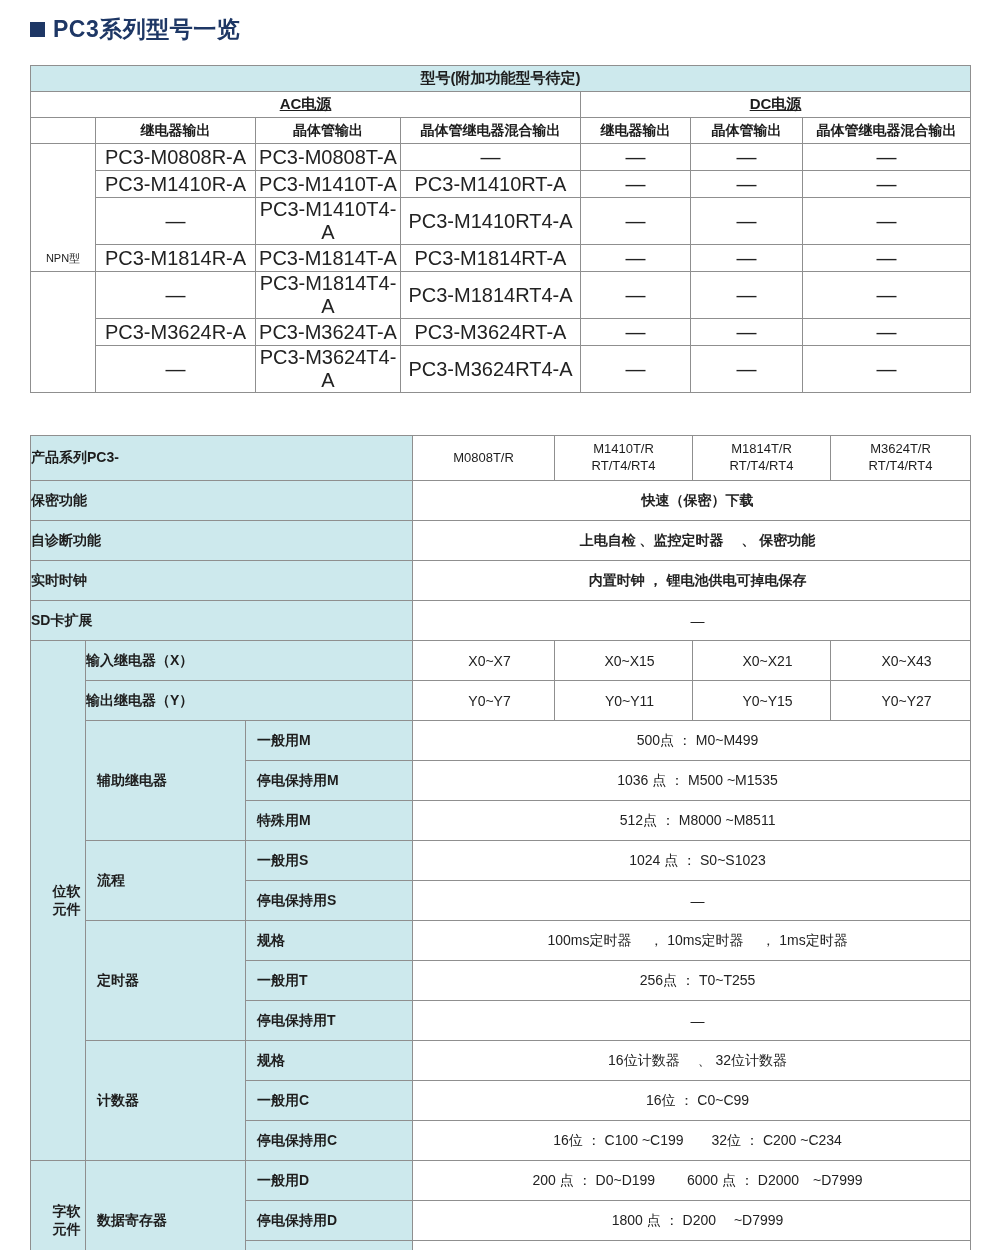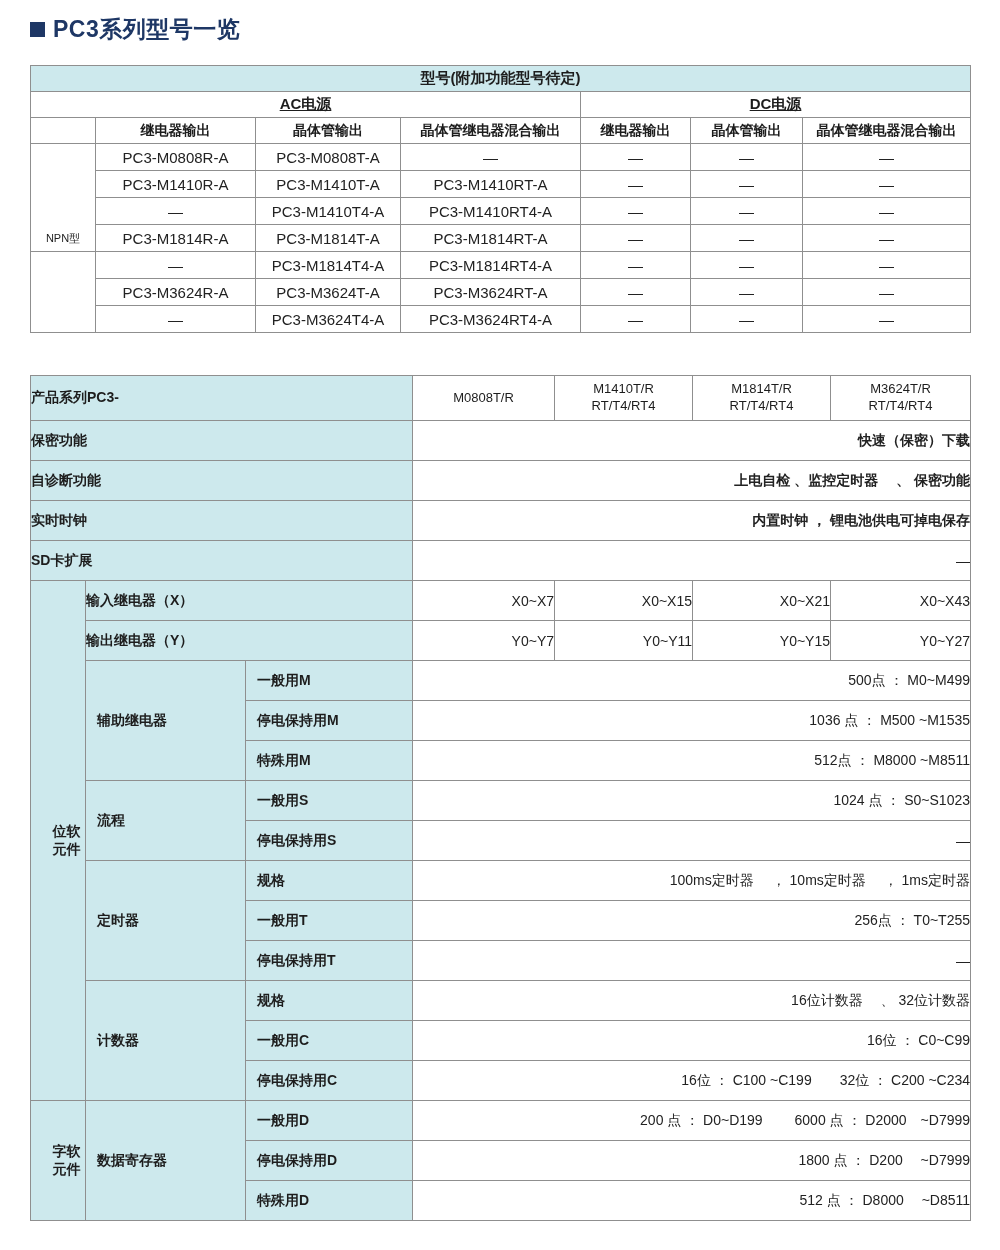--- a/index.html
+++ b/index.html
@@ -10,31 +10,31 @@
   table{border-collapse:collapse;table-layout:fixed;margin-left:30px;width:940px;}
   td{border:1px solid #8f8f8f;font-size:14px;vertical-align:middle;overflow:hidden;padding:0;}
   
   #model-table{margin-top:20px;}
   #model-table tr{height:27px;}
   #model-table tr.cap{height:26px;}
   #model-table td{text-align:center;}
   #model-table .caption{background:#cde9ed;font-weight:bold;font-size:15px;}
   #model-table .power{font-weight:bold;font-size:15px;text-decoration:underline;}
   #model-table .colhead{font-weight:bold;font-size:14px;}
-  #model-table .model{font-size:15px;color:#222;}
+  #model-table .model{font-size:20px;color:#222;}
   #model-table .npn{vertical-align:bottom;padding-bottom:5px;font-size:11px;}
   
   #spec-table{margin-top:42px;}
   #spec-table tr{height:40px;}
   #spec-table tr.head{height:45px;}
   #spec-table .lab{background:#cde9ed;font-weight:bold;text-align:left;}
   #spec-table .sub{padding-left:11px;}
   #spec-table .grp{text-align:center;padding-left:17px;}
   #spec-table .modelcol{text-align:center;font-size:13px;line-height:1.3;white-space:pre-line;}
-  #spec-table .val{text-align:right;padding-left:12px;color:#222;}
+  #spec-table .val{text-align:center;padding-left:12px;color:#222;}
   #spec-table .bold{font-weight:bold;}
 </style>
 </head>
 <body>
 
 <div class="page">
 
   <div class="title">
     <span class="sq"></span>
     <span>PC3系列型号一览</span>

